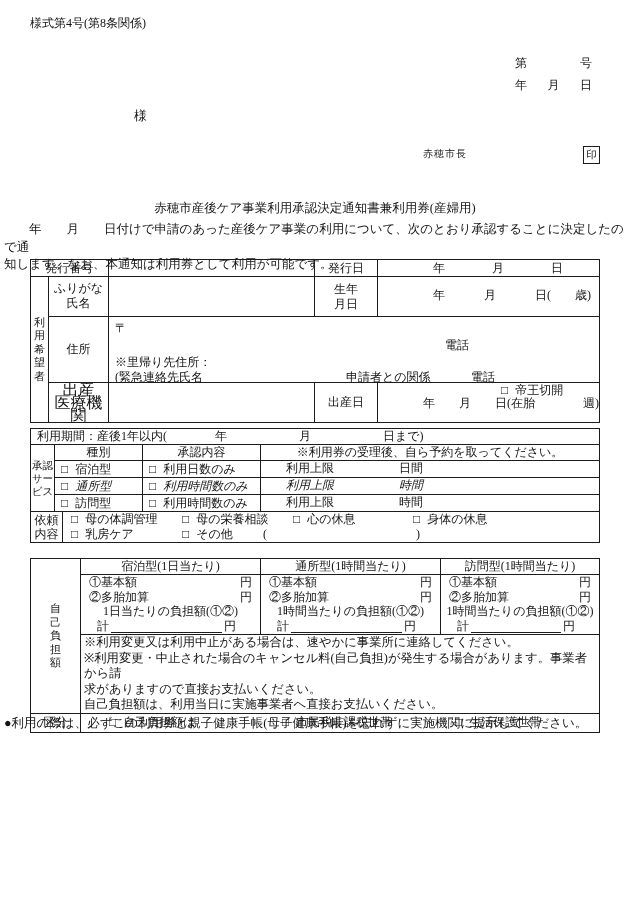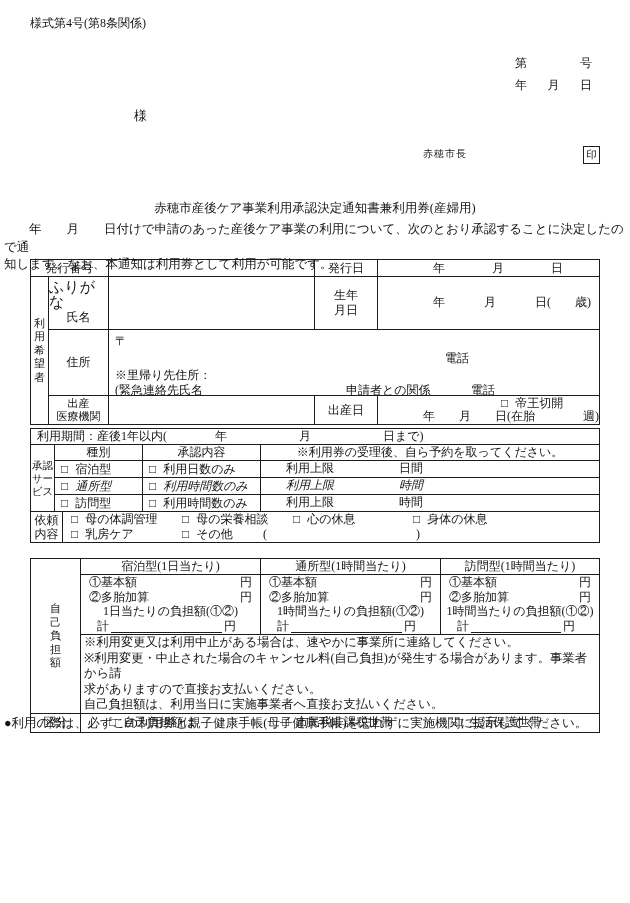--- a/index.html
+++ b/index.html
@@ -9,21 +9,21 @@
   .abs{position:absolute;}
   .pre{white-space:pre-line;}
   
   table{border-collapse:collapse;table-layout:fixed;position:absolute;left:30px;
         border:1.5px solid #1c1c1c;}
   td{border:1px solid #1c1c1c;padding:0;vertical-align:middle;overflow:hidden;
      font-size:12px;line-height:15px;}
   .c{text-align:center;}
   .al{text-align:left;padding-left:6px;}
   .vlabel{text-align:center;white-space:pre-line;font-size:11px;line-height:13.5px;}
-  .small{font-size:15px;}
+  .small{font-size:12px;}
   .cb{display:inline-block;margin-right:4px;}
   
   .jdate{display:flex;justify-content:space-between;align-items:center;}
   
   .rel{position:relative;}
   .rel>span{position:absolute;white-space:nowrap;}
   
   .pline{height:14.5px;line-height:14.5px;padding:0 8px;}
   .flexbt{display:flex;justify-content:space-between;}
   .totline{display:flex;align-items:flex-end;padding:0 24px 1px 16px;}
@@ -114,21 +114,21 @@
       <td colspan="3" class="rel" style="height:65px;">
         <span style="left:6px;top:4px;">〒</span>
         <span style="left:336px;top:21px;">電話</span>
         <span style="left:6px;top:38px;">※里帰り先住所：</span>
         <span style="left:6px;top:53px;">(緊急連絡先氏名</span>
         <span style="left:237px;top:53px;">申請者との関係</span>
         <span style="left:362px;top:53px;">電話</span>
       </td>
     </tr>
     <tr style="height:28px;">
-      <td class="c pre" style="font-size:11px;line-height:13px;">出産
+      <td class="c pre" style="font-size:16px;line-height:13px;">出産
 医療機関</td>
       <td></td>
       <td class="c">出産日</td>
       <td class="rel" style="height:28px;">
         <span style="left:123px;top:0px;">
           <span class="cb">□</span>
           <span>帝王切開</span>
         </span>
         <span style="left:45px;top:13px;">年　　月　　日(在胎　　　　週)</span>
       </td>

